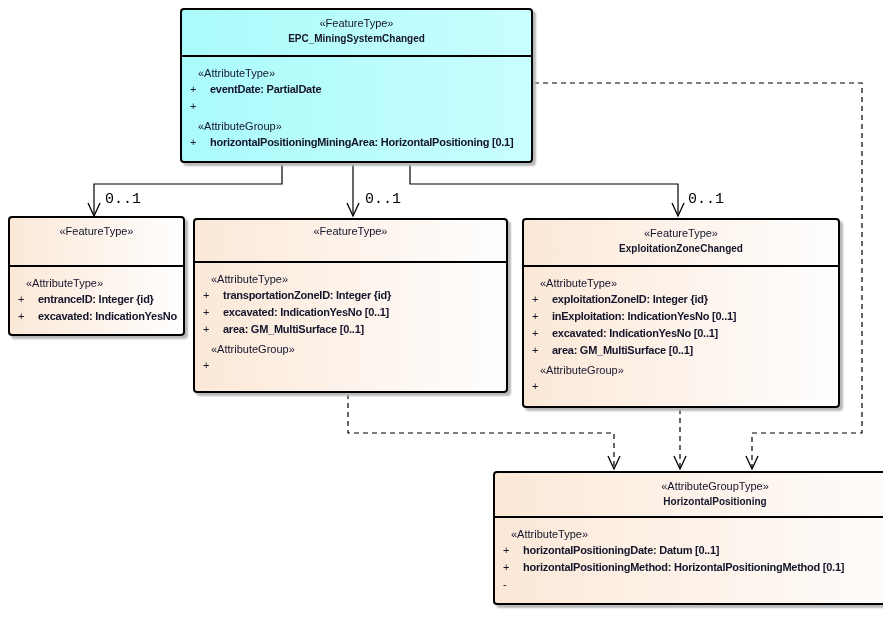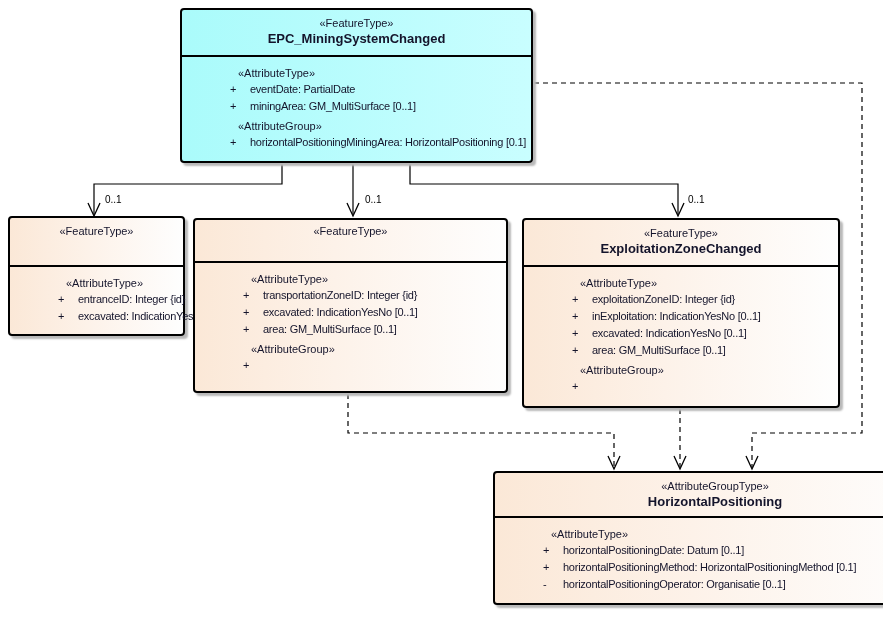--- a/index.html
+++ b/index.html
@@ -15,28 +15,28 @@
     border-radius:4px;
     box-shadow:3px 3px 2px #b9b9b9;
     font-size:11px;
   }
   .uml-box.cyan{background:linear-gradient(to right,#aafbfb,#c9feff);}
   .uml-box.beige{background:linear-gradient(to right,#fbe8d7 0%,#fdf2e9 45%,#fefefe 100%);}
   .head{
     box-sizing:border-box; border-bottom:2px solid var(--line,#000);
     text-align:center; padding-top:6px; line-height:15px;
   }
-  .cname{font-weight:bold; font-size:13px;}
-  .body{padding:5px 21px 0 3px;margin-left:40px;}
+  .cname{font-weight:bold; font-size:10px;}
+  .body{padding:5px 21px 0 3px;}
   .stereo-line{padding-left:13px; line-height:16px; margin-top:3px; white-space:nowrap;}
   .row{display:flex; line-height:17px; white-space:nowrap;}
   .vis{width:20px; flex:0 0 20px; padding-left:5px;}
-  .txt{letter-spacing:-0.25px;}
+  .txt{letter-spacing:-0.25px;font-weight:bold;}
   .mult-label{
-    position:absolute; font-size:10px; color:#000; line-height:12px;
+    position:absolute; font-size:15px; color:#000; line-height:12px;font-family:Liberation Mono, monospace;
   }
   path.wire{stroke:var(--line,#000); stroke-width:1.2; fill:none;}
   path.dashed{stroke-dasharray:5,4;}
   path.arrow{stroke:var(--line,#000); stroke-width:1.3; fill:none;}
 </style>
 </head>
 <body>
 
 <div id="canvas">
 
@@ -67,21 +67,20 @@
       <div class="cname">EPC_MiningSystemChanged</div>
     </div>
     <div class="body">
       <div class="stereo-line">«AttributeType»</div>
       <div class="row">
         <span class="vis">+</span>
         <span class="txt">eventDate: PartialDate</span>
       </div>
       <div class="row">
         <span class="vis">+</span>
-        <span class="txt">miningArea: GM_MultiSurface [0..1]</span>
       </div>
       <div class="stereo-line">«AttributeGroup»</div>
       <div class="row">
         <span class="vis">+</span>
         <span class="txt">horizontalPositioningMiningArea: HorizontalPositioning [0.1]</span>
       </div>
     </div>
   </div>
 
   <div class="uml-box beige" style="left:8px; top:216px; width:177px; height:120px;">
@@ -166,18 +165,17 @@
       <div class="row">
         <span class="vis">+</span>
         <span class="txt">horizontalPositioningDate: Datum [0..1]</span>
       </div>
       <div class="row">
         <span class="vis">+</span>
         <span class="txt">horizontalPositioningMethod: HorizontalPositioningMethod [0.1]</span>
       </div>
       <div class="row">
         <span class="vis">-</span>
-        <span class="txt">horizontalPositioningOperator: Organisatie [0..1]</span>
       </div>
     </div>
   </div>
 
 </div>
 
 </body></html>

